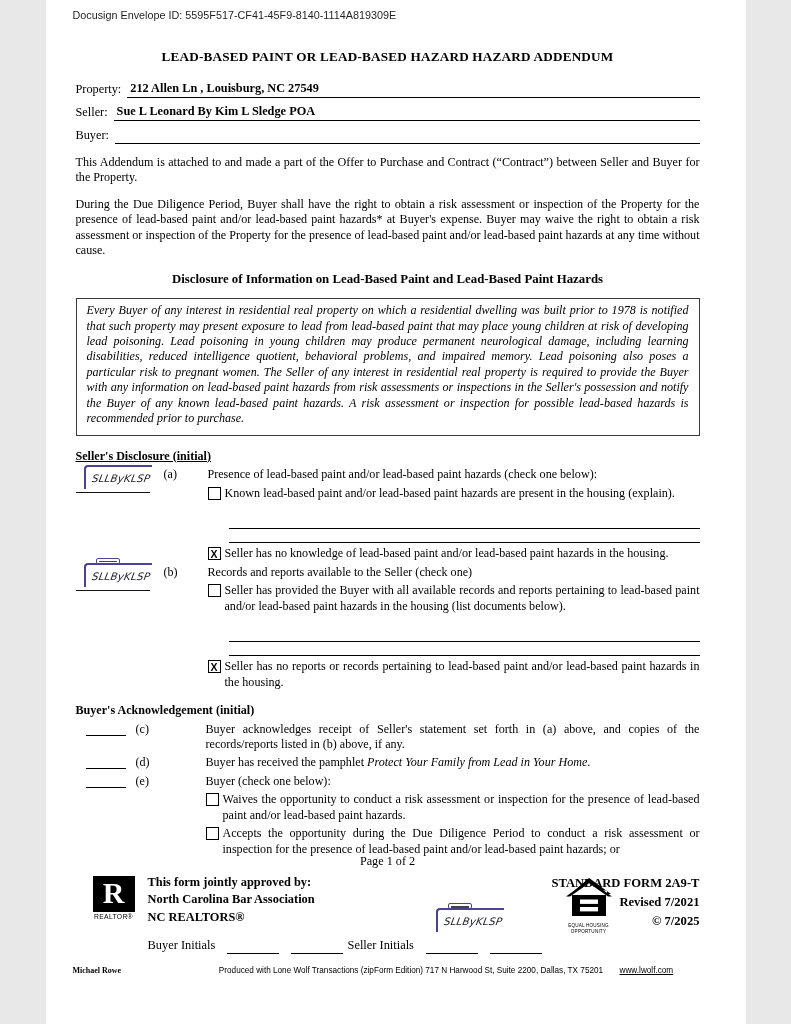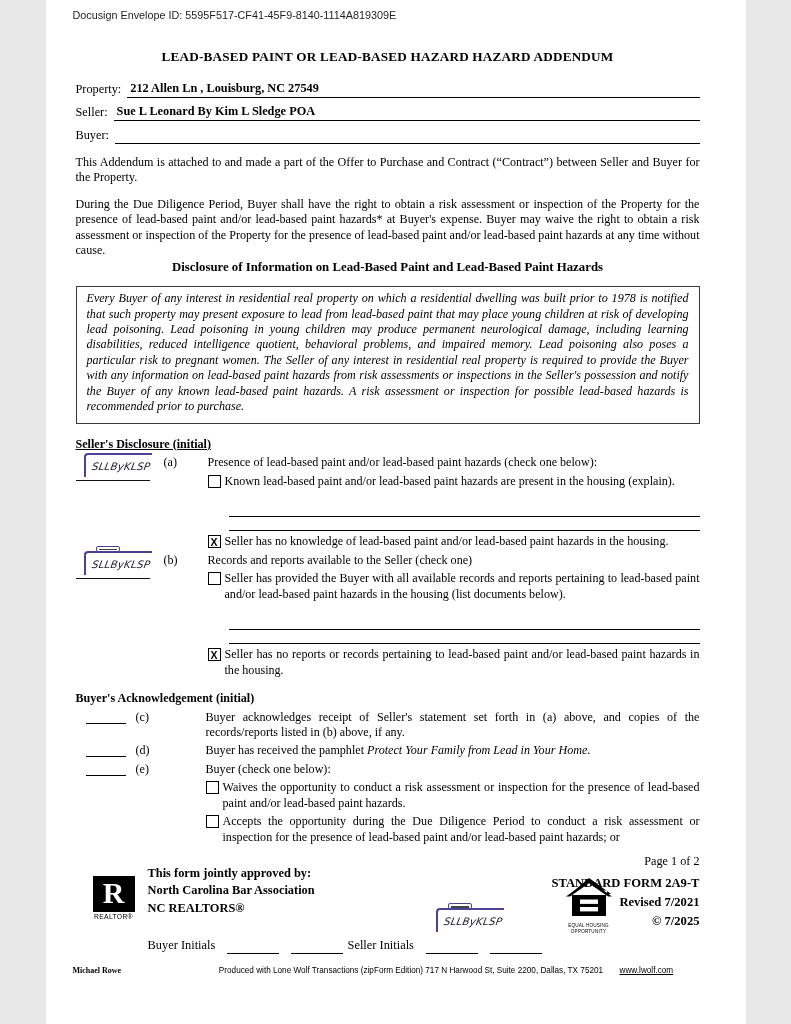--- a/index.html
+++ b/index.html
@@ -18,21 +18,21 @@
   .doc-title { margin-top:49px; text-align:center; font-weight:bold; font-size:13.2px; letter-spacing:0.2px; }
 
   .fields { margin-top:15px; }
   .field-row { display:flex; align-items:flex-end; margin-bottom:6px; }
   .field-label { white-space:nowrap; padding-right:6px; font-size:12.3px; }
   .field-line { flex:1; border-bottom:1.1px solid #000; min-height:17px; padding-left:3px; }
   .field-value { font-weight:bold; font-size:12.3px; }
 
   .para { margin-top:11px; text-align:justify; }
   .para.bold { font-weight:bold; }
-  .section-heading { text-align:center; font-weight:bold; font-size:12.8px; }
+  .section-heading { margin-top:12px; text-align:center; font-weight:bold; font-size:12.8px; }
 
   .warning-box { margin-top:11px; border:1.5px solid #3a3a3a; padding:4px 10px 8px 10px; }
   .warning-title { font-weight:bold; }
   .warning-text { font-style:italic; text-align:justify; }
 
   .subsection-heading { margin-top:13px; font-weight:bold; }
   .subsection-heading.underlined { text-decoration:underline; }
 
   .disc-row { display:grid; grid-template-columns:88px 44px 1fr; margin-top:3px; }
   .ack-row  { display:grid; grid-template-columns:60px 70px 1fr; margin-top:3px; }
@@ -59,25 +59,25 @@
     display:inline-block; font-family:"DejaVu Sans", sans-serif; font-style:italic;
     font-size:10.3px; transform:skewX(-10deg); color:#1c1c24; letter-spacing:0.2px; white-space:nowrap;
   }
   .ds-tag { position:absolute; top:-7px; left:10px; width:24px; height:6px; border:1px solid #4a4496; border-radius:2px; background:#fff; }
   .ds-tag::after { content:""; position:absolute; left:2px; top:2px; right:2px; height:1.5px; background:#444; }
   .stamp-line { width:74px; border-bottom:1.6px solid #111; height:2px; margin-top:2px; }
   .margin-stamp { margin-left:8px; margin-top:-2px; }
 
   
   .footer { position:absolute; left:30px; right:46px; bottom:0; height:170px; }
-  .page-num { text-align:right; font-size:12.2px;font-family:Liberation Serif, serif; }
+  .page-num { text-align:center; font-size:12.2px;font-family:Liberation Serif, serif; }
   .realtor { position:absolute; left:14px; top:22px; width:48px; text-align:center; }
   .realtor-box { width:42px; height:36px; background:#000; margin:0 auto; color:#fff; font-family:"Liberation Serif", serif; font-weight:bold; font-size:30px; line-height:34px; text-align:center; }
   .realtor-caption { font-family:"Liberation Sans", sans-serif; font-size:6.8px; margin-top:1px; letter-spacing:0.3px; }
-  .approved { position:absolute; left:72px; top:11px; font-weight:bold; font-size:12.4px; line-height:1.4; }
+  .approved { position:absolute; left:72px; top:20px; font-weight:bold; font-size:12.4px; line-height:1.4; }
   .initials-row { position:absolute; top:84px; font-size:12.4px; display:flex; align-items:flex-end; gap:12px; }
   .buyer-init { left:72px; }
   .seller-init { left:272px; }
   .init-line { width:52px; border-bottom:1.1px solid #000; height:14px; }
   .seller-stamp-wrap { position:absolute; left:88px; top:-30px; }
   .eq-logo { position:absolute; left:485px; top:24px; width:56px; text-align:center; }
   .eq-caption { font-family:"Liberation Sans", sans-serif; font-size:4.6px; line-height:1.25; margin-top:1px; letter-spacing:0.2px; }
   .form-block { position:absolute; right:0; top:20px; text-align:right; font-weight:bold; font-size:12.6px; line-height:1.5; }
 
   .fine-print { position:absolute; left:-3px; right:-4px; bottom:48px; }

